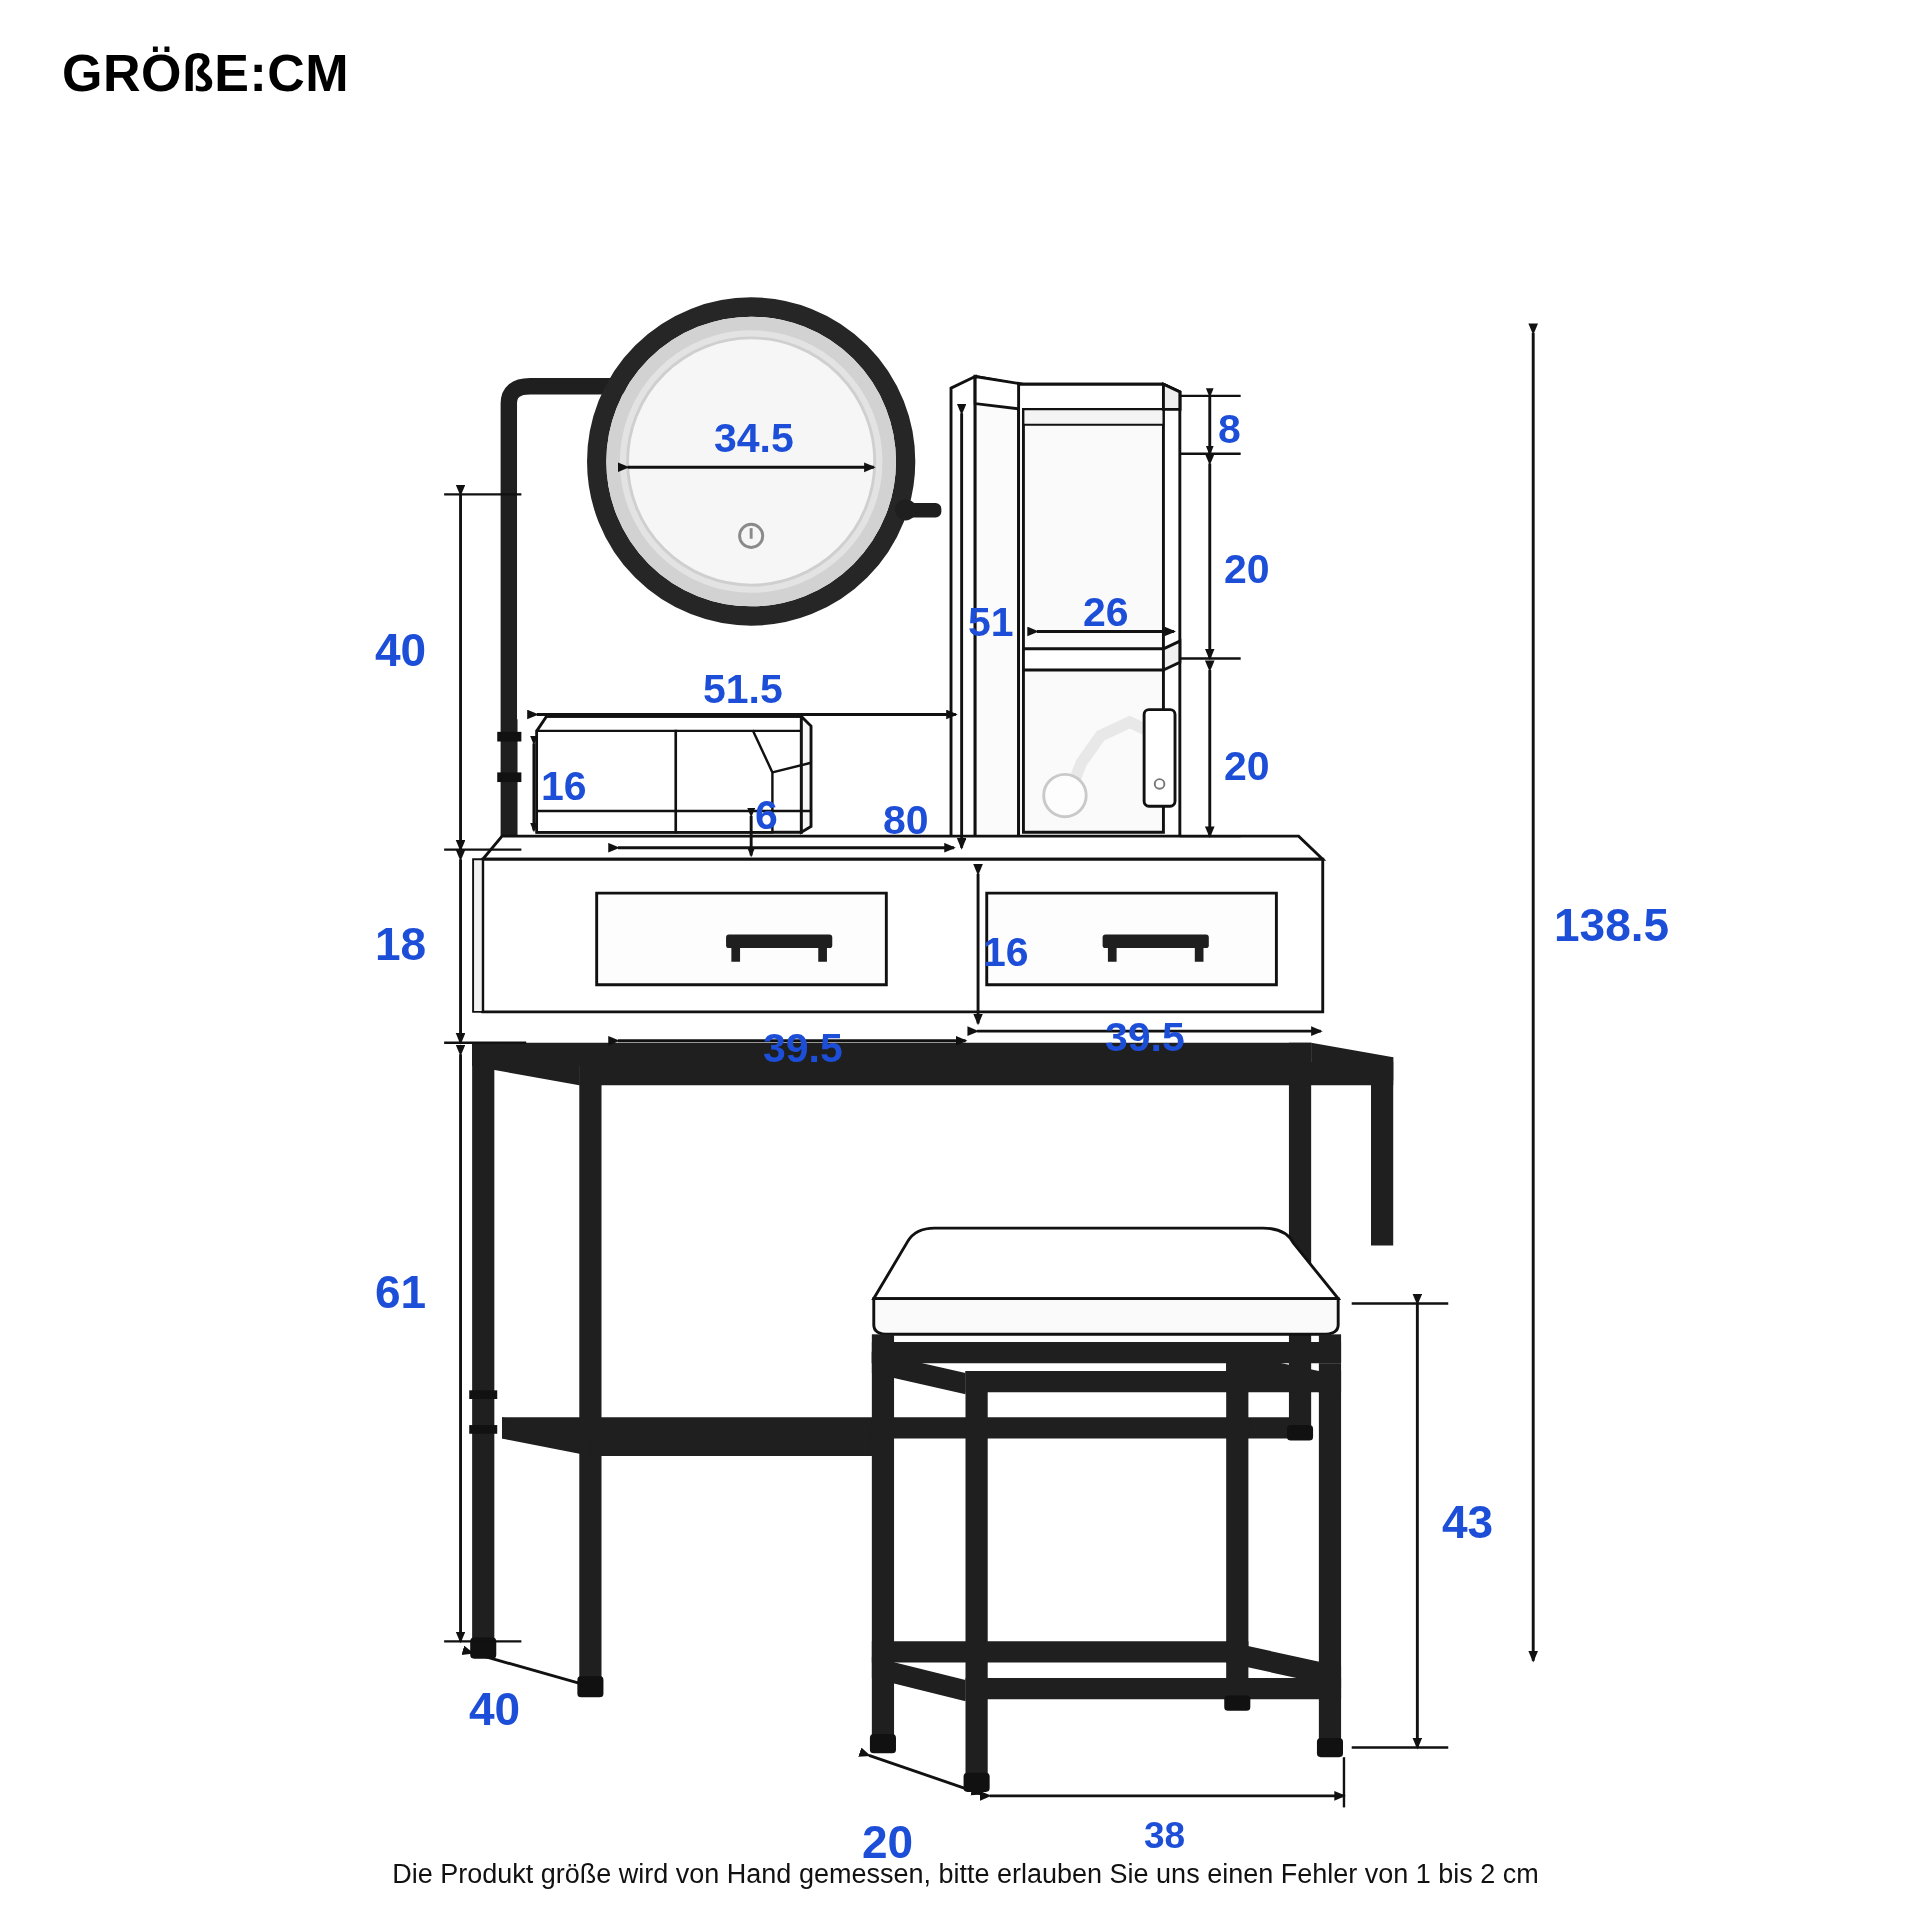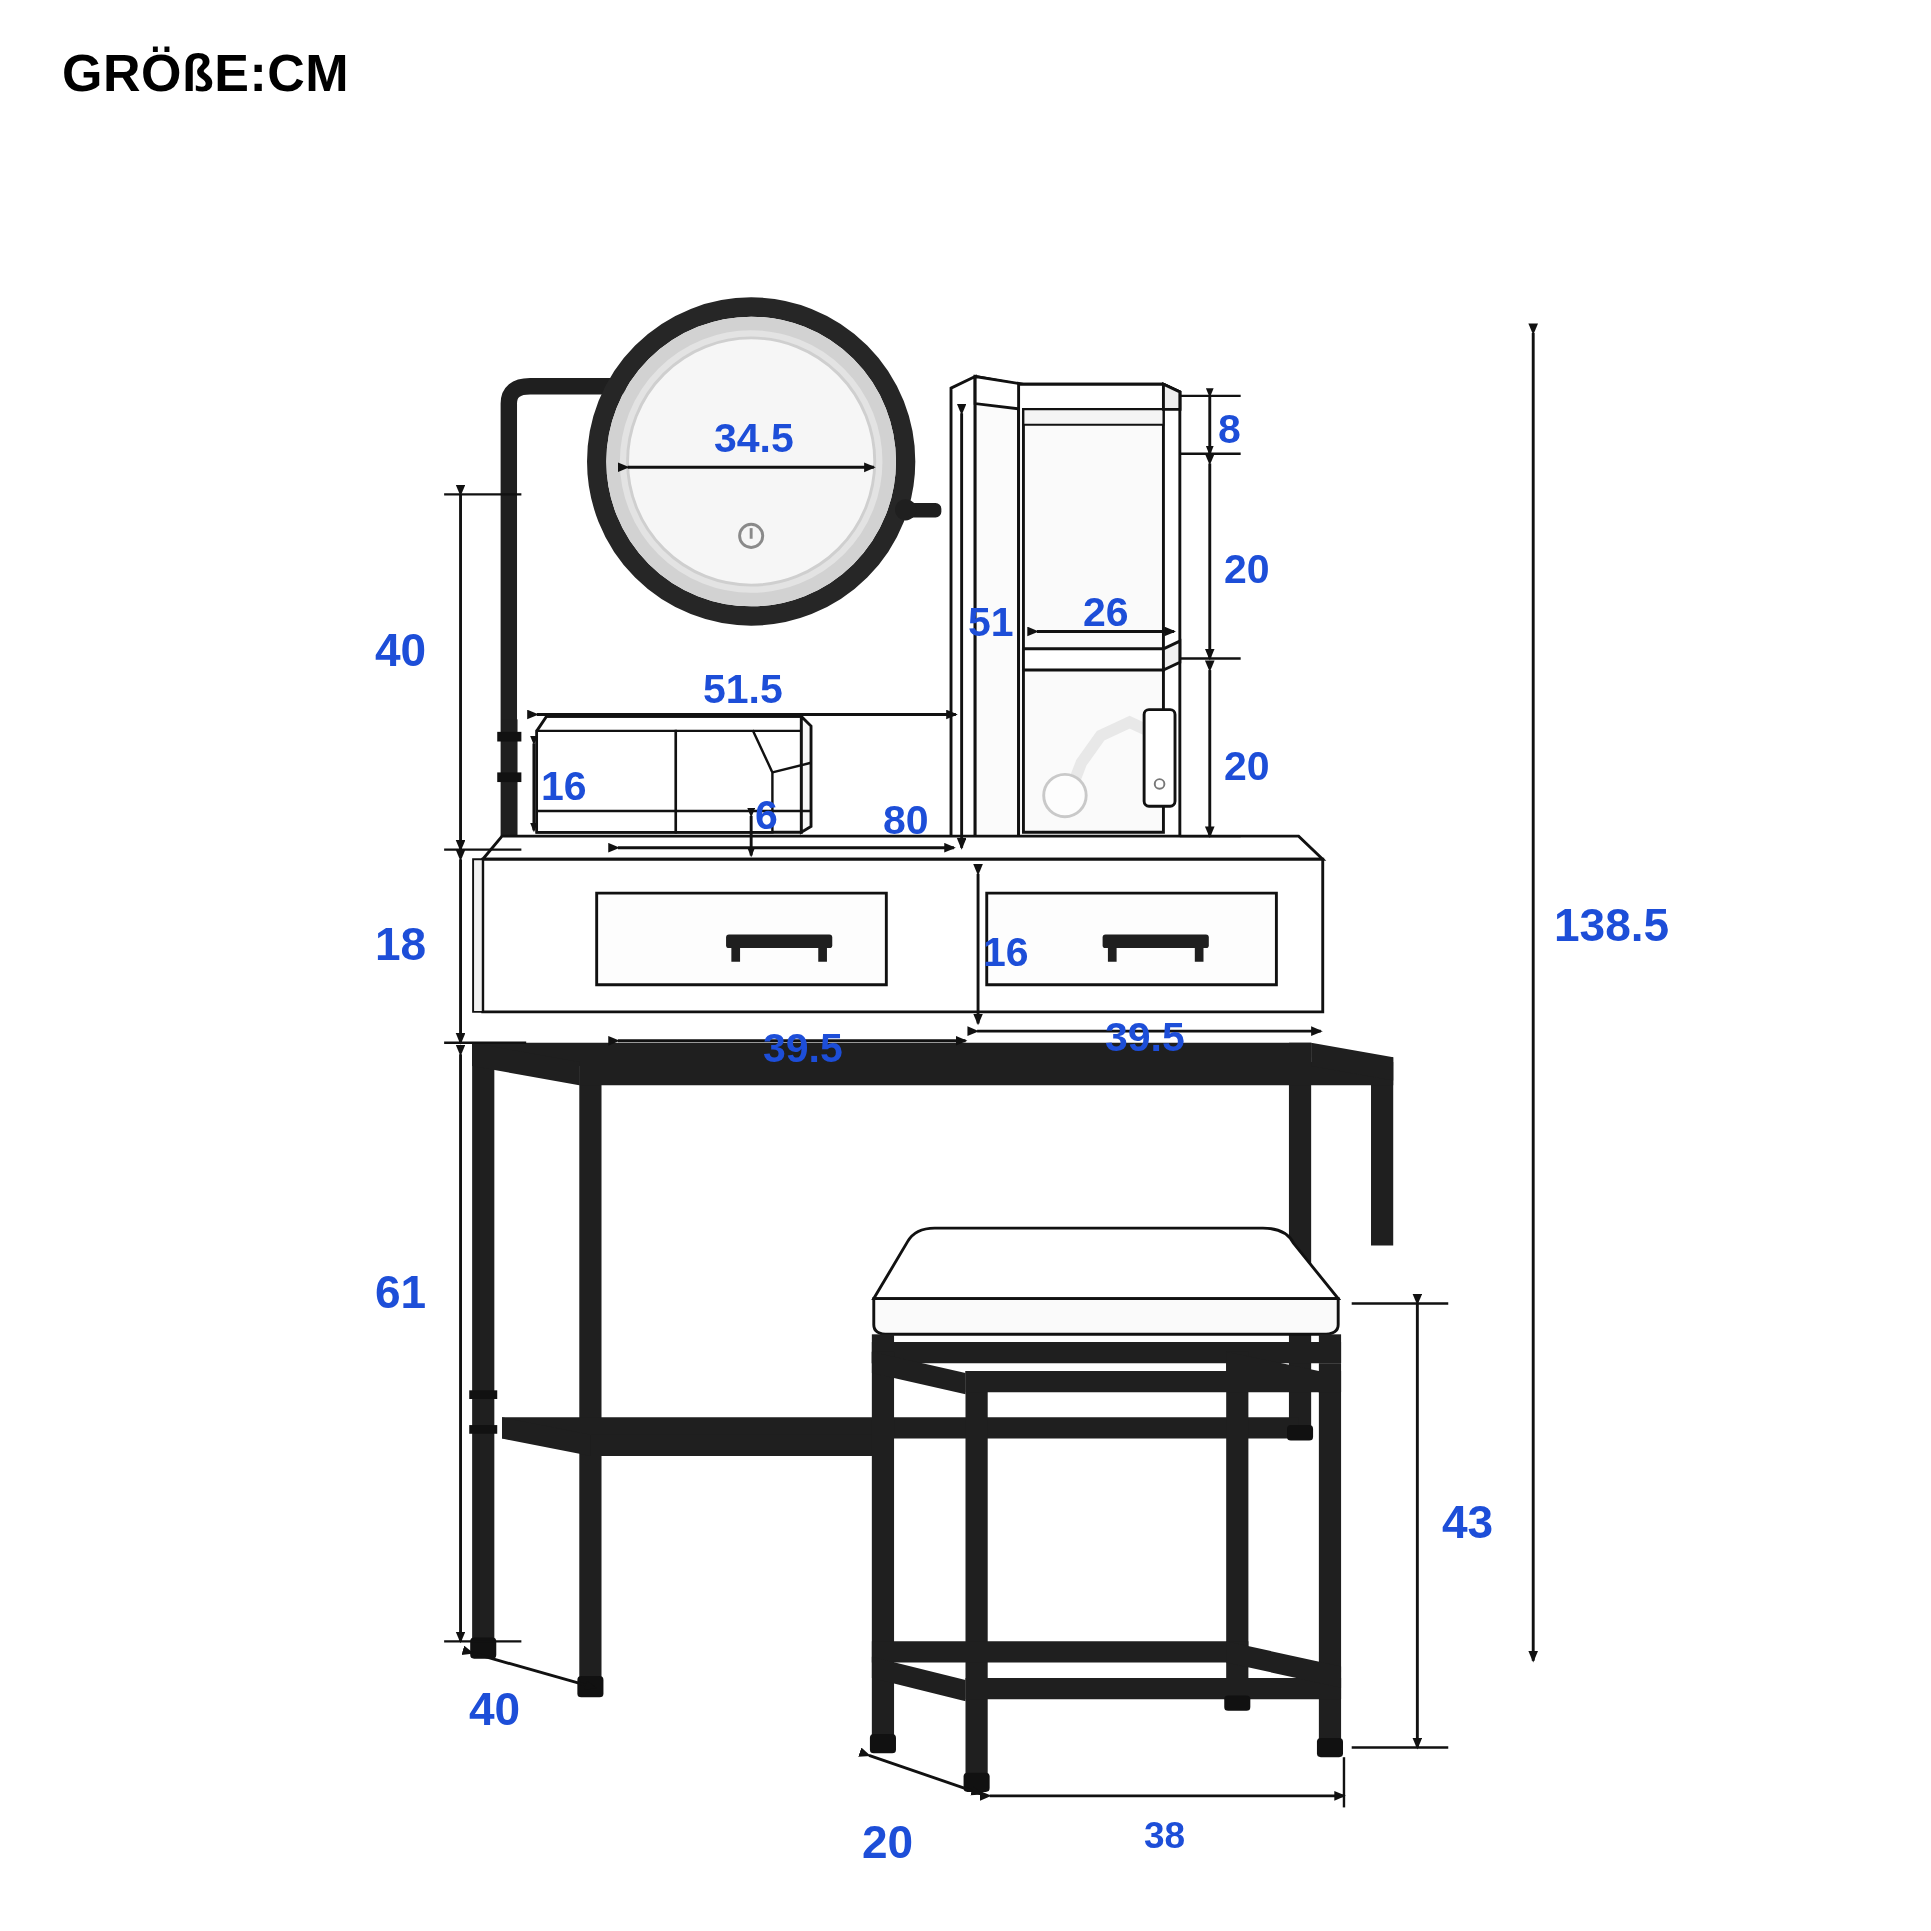--- a/index.html
+++ b/index.html
@@ -239,14 +239,15 @@
   <div class="dim" style="left:375px;top:917px;font-size:46px;">18</div>
   <div class="dim" style="left:983px;top:929px;">16</div>
   <div class="dim" style="left:763px;top:1025px;">39.5</div>
   <div class="dim" style="left:1105px;top:1014px;">39.5</div>
   <div class="dim" style="left:375px;top:1265px;font-size:46px;">61</div>
   <div class="dim" style="left:469px;top:1682px;font-size:46px;">40</div>
   <div class="dim" style="left:1442px;top:1495px;font-size:46px;">43</div>
   <div class="dim" style="left:862px;top:1815px;font-size:46px;">20</div>
   <div class="dim" style="left:1144px;top:1815px;font-size:37px;">38</div>
 
+  <div class="footnote">Die Produkt größe wird von Hand gemessen, bitte erlauben Sie uns einen Fehler von 1 bis 2 cm</div>
 </div>
 
 
 </body></html>

